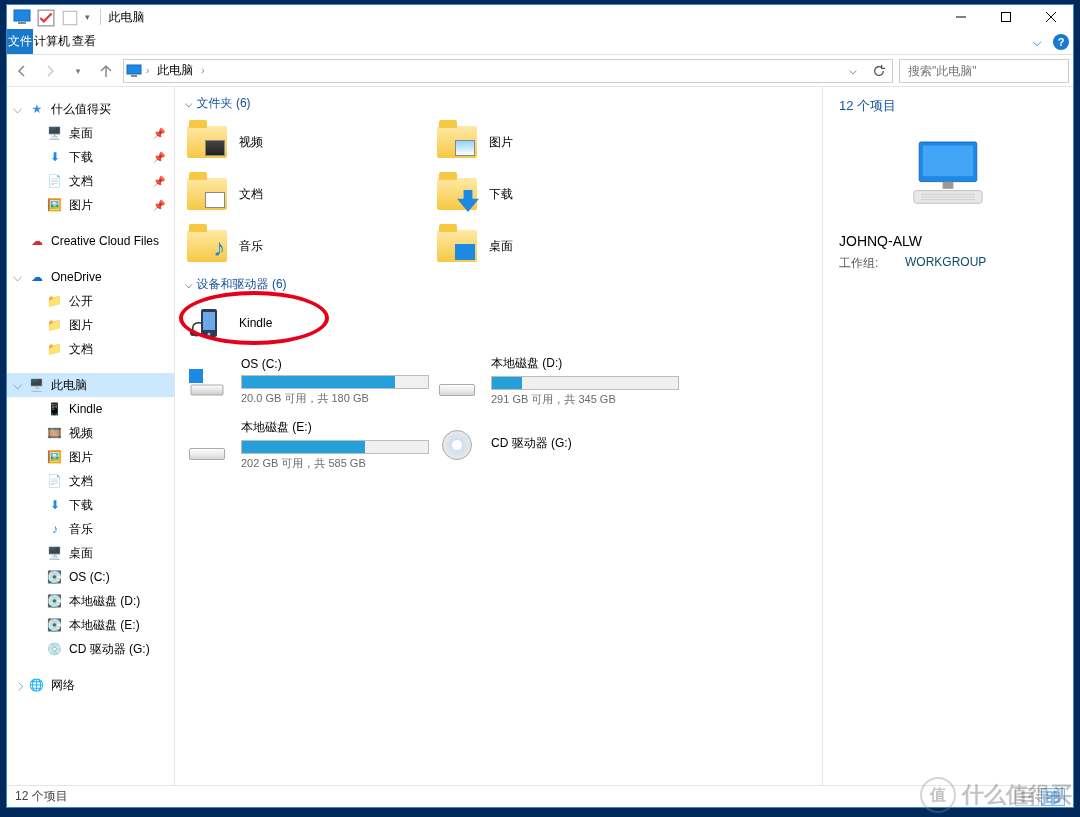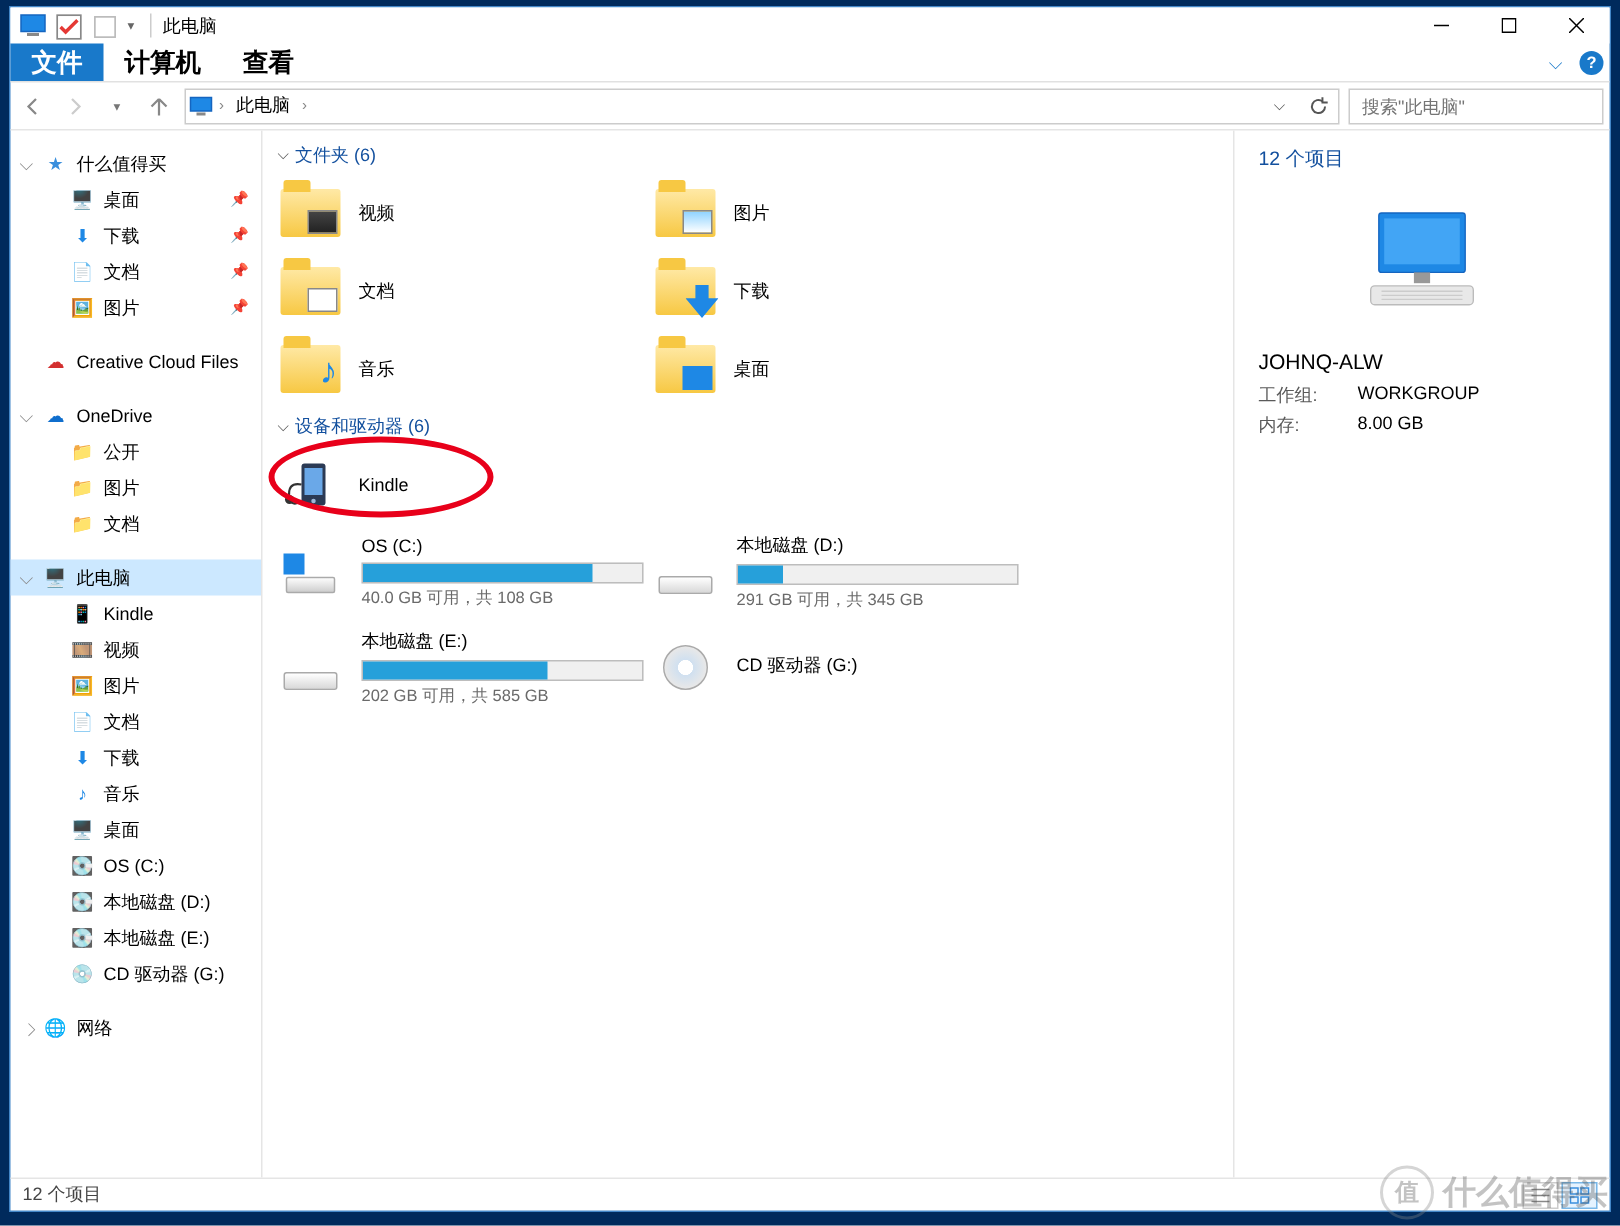--- a/index.html
+++ b/index.html
@@ -19,21 +19,21 @@
   .titlebar { height: 24px; display: flex; align-items: center; background: #fff; }
   .titlebar .qat { display: flex; align-items: center; gap: 6px; padding: 0 6px; }
   .qat-icon { width: 18px; height: 16px; display: inline-block; }
   .titlebar .sep { width: 1px; height: 16px; background: #ccc; margin: 0 4px; }
   .titlebar .title { padding-left: 4px; font-size: 12px; }
   .titlebar .spacer { flex: 1; }
   .winbtn { width: 45px; height: 24px; display: flex; align-items: center; justify-content: center; }
   .winbtn svg { width: 10px; height: 10px; }
   
   .ribbon { height: 26px; display: flex; align-items: stretch; border-bottom: 1px solid #e1e1e1; position: relative; }
-  .ribbon .tab { padding: 0 14px; display: flex; align-items: center; font-size: 17px; font-weight: bold; }
+  .ribbon .tab { padding: 0 1px; display: flex; align-items: center; font-size: 12px; }
   .ribbon .tab.file { background: #1979ca; color: #fff; }
   .ribbon .rspacer { flex: 1; }
   .ribbon .chev, .ribbon .help { width: 24px; display: flex; align-items: center; justify-content: center; }
   .ribbon .help-circle { width: 16px; height: 16px; border-radius: 50%; background: #1979ca; color:#fff; display:flex;align-items:center;justify-content:center;font-size:11px;font-weight:bold;}
   
   .navbar { height: 32px; display: flex; align-items: center; border-bottom: 1px solid #e5e5e5; padding: 0 4px; gap: 6px; }
   .navbar .navbtn { width: 22px; height: 22px; display:flex;align-items:center;justify-content:center;color:#777; }
   .addrbar { flex: 1; height: 24px; border: 1px solid #ccc; display: flex; align-items: center; padding: 0 2px; gap: 4px; }
   .addrbar .pc-ico { width:16px;height:16px; }
   .addrbar .crumb { padding: 0 4px; }
@@ -66,21 +66,21 @@
   .drive .bar .fill { position:absolute;left:0;top:0;bottom:0;background:#26a0da; }
   .drive .cap { font-size:11px; color:#6a6a6a; }
   .devrow { display:flex; }
   .circle-ann { position:absolute; border:4px solid #e8001a; border-radius:50%; pointer-events:none; }
   .details { width: 250px; padding: 10px 16px; }
   .details .heading { color:#13509e; font-size:13px; margin-bottom: 18px; }
   .details .pc-illus { width:90px; height:90px; margin: 0 auto 10px; display:block; }
   .details .name { font-size:14px; margin-bottom:6px; }
   .details .row { display:flex; font-size:12px; color:#5a5a5a; margin-bottom:3px; }
   .details .row .k { width:66px; }
-  .details .row .v { flex:1; color:#000000; white-space:nowrap; overflow:hidden; text-overflow:ellipsis;}
+  .details .row .v { flex:1; color:#0c4a6e; white-space:nowrap; overflow:hidden; text-overflow:ellipsis;}
   
   .statusbar { height:22px; border-top:1px solid #e5e5e5; display:flex; align-items:center; padding:0 8px; font-size:12px; color:#444; }
   .statusbar .spacer{flex:1;}
   .statusbar .viewbtn{width:24px;height:18px;border:1px solid #ccc;margin-left:2px;display:flex;align-items:center;justify-content:center;}
   
   .watermark { position:absolute; right:8px; bottom:4px; display:flex; align-items:center; gap:6px; opacity:.35; font-size:22px; color:#555; font-weight:bold; pointer-events:none; font-family: "Microsoft YaHei"; }
   .watermark .badge { width:36px;height:36px;border:2px solid #888;border-radius:50%;display:flex;align-items:center;justify-content:center;font-size:16px;}
   
   .i-folder{width:100%;height:100%;background:linear-gradient(#ffe9a6,#f7c843);border-radius:2px;position:relative;}
   .i-folder::before{content:"";position:absolute;top:-4px;left:2px;width:14px;height:6px;background:#f7c843;border-radius:2px 2px 0 0;}
@@ -393,21 +393,21 @@
                     <stop offset="1" stop-color="#ccc"></stop>
                   </linearGradient>
                 </defs>
               </svg>
             </div>
           <div class="dinfo">
             <div class="dname">OS (C:)</div>
             <div class="bar">
                 <div class="fill" style="width:82%;"></div>
               </div>
-            <div class="cap">40.0 GB 可用，共 108 GB</div>
+            <div class="cap">20.0 GB 可用，共 180 GB</div>
           </div>
         </div>
         <div class="drive">
           <div class="dico">
               <div class="i-drive"></div>
             </div>
           <div class="dinfo">
             <div class="dname">本地磁盘 (D:)</div>
             <div class="bar">
                 <div class="fill" style="width:16%;"></div>
@@ -449,24 +449,20 @@
         <rect x="12" y="64" width="76" height="14" rx="3" fill="#e8e8e8" stroke="#bbb"></rect>
         <line x1="20" y1="68" x2="80" y2="68" stroke="#ccc"></line>
           <line x1="20" y1="71" x2="80" y2="71" stroke="#ccc"></line>
           <line x1="20" y1="74" x2="80" y2="74" stroke="#ccc"></line>
       </svg>
       <div class="name">JOHNQ-ALW</div>
       <div class="row">
           <span class="k">工作组:</span>
           <span class="v">WORKGROUP</span>
         </div>
-      <div class="row">
-          <span class="k">内存:</span>
-          <span class="v">8.00 GB</span>
-        </div>
     </div>
   </div>
 
   <div class="statusbar">
     <span>12 个项目</span>
     <span class="spacer"></span>
     <div class="viewbtn">
         <svg width="14" height="12" viewBox="0 0 14 12">
           <line x1="1" y1="2" x2="13" y2="2" stroke="#888"></line>
           <line x1="1" y1="6" x2="13" y2="6" stroke="#888"></line>

